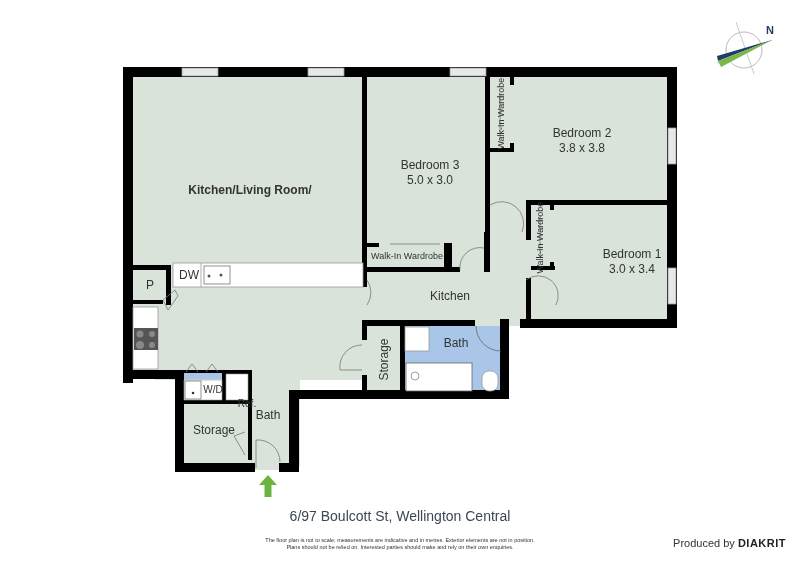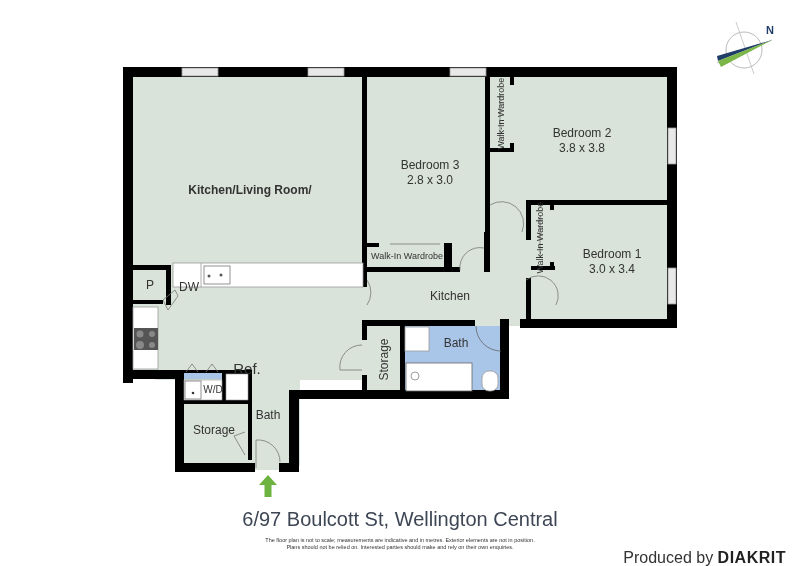--- a/index.html
+++ b/index.html
@@ -2,23 +2,23 @@
 <html><head>
 <meta charset="utf-8">
 <style>
   html, body { margin: 0; padding: 0; background: #ffffff; }
   body { width: 800px; height: 566px; position: relative; overflow: hidden; font-family: "Liberation Sans", sans-serif; }
   #plan { position: absolute; left: 0; top: 0; }
   .lbl { position: absolute; color: #333; font-family: "Liberation Sans", sans-serif; text-align: center; white-space: nowrap; line-height: 1.25; }
   .room-name { font-size: 12px; }
   .small { font-size: 9px; }
   .vert { transform: rotate(-90deg); transform-origin: center center; }
-  .title { position: absolute; left: 0; width: 800px; top: 508px; text-align: center; font-size: 20px; color: #3d4654; }
+  .title { position: absolute; left: 0; width: 800px; top: 508px; text-align: center; font-size: 14px; color: #3d4654; }
   .disclaimer { position: absolute; left: 0; width: 800px; top: 537px; text-align: center; font-size: 5.5px; color: #333; line-height: 1.35; }
-  .produced { position: absolute; right: 14px; top: 549px; font-size: 16px; color: #333; }
+  .produced { position: absolute; right: 14px; top: 537px; font-size: 11px; color: #333; }
   .produced b { letter-spacing: 0.5px; color: #222; font-weight: bold; }
   .compass { position: absolute; left: 712px; top: 18px; width: 70px; height: 58px; }
   .compass-n { position: absolute; left: 766px; top: 24px; font-size: 11px; color: #1f3d66; font-weight: bold; }
   .arrow { position: absolute; left: 259px; top: 475px; }
 </style>
 </head>
 <body>
 
 <svg id="plan" width="800" height="566" viewBox="0 0 800 566">
 
@@ -152,42 +152,42 @@
     <line x1="500" y1="95" x2="500" y2="140"></line>
     <line x1="540" y1="215" x2="540" y2="258"></line>
   </g>
 </svg>
 
 <div class="lbl room-name" style="left:170px; top:183px; width:160px;font-weight:bold;">
   <div>Kitchen/Living Room/</div>
 </div>
 <div class="lbl room-name" style="left:380px; top:158px; width:100px;">
   <div>Bedroom 3</div>
-  <div>2.8 x 3.0</div>
+  <div>5.0 x 3.0</div>
 </div>
 <div class="lbl room-name" style="left:532px; top:126px; width:100px;">
   <div>Bedroom 2</div>
   <div>3.8 x 3.8</div>
 </div>
-<div class="lbl room-name" style="left:562px; top:247px; width:100px;text-align:center;">
+<div class="lbl room-name" style="left:582px; top:247px; width:100px;text-align:center;">
   <div>Bedroom 1</div>
   <div>3.0 x 3.4</div>
 </div>
 <div class="lbl room-name" style="left:415px; top:289px; width:70px;">Kitchen</div>
 <div class="lbl room-name" style="left:436px; top:336px; width:40px;">Bath</div>
 <div class="lbl room-name vert" style="left:354px; top:352px; width:60px;">Storage</div>
 <div class="lbl room-name" style="left:184px; top:423px; width:60px;">Storage</div>
 <div class="lbl room-name" style="left:250px; top:408px; width:36px;">Bath</div>
 <div class="lbl small" style="left:369px; top:251px; width:76px;">Walk-In Wardrobe</div>
 <div class="lbl small vert" style="left:464px; top:108px; width:76px;">Walk-In Wardrobe</div>
 <div class="lbl small vert" style="left:503px; top:232px; width:76px;">Walk-In Wardrobe</div>
 <div class="lbl room-name" style="left:140px; top:278px; width:20px;">P</div>
-<div class="lbl room-name" style="left:176px; top:268px; width:26px;margin-top:12px;">DW</div>
+<div class="lbl room-name" style="left:176px; top:268px; width:26px;">DW</div>
 <div class="lbl small" style="left:202px; top:384px; width:22px; font-size:10px;">W/D</div>
-<div class="lbl small" style="left:226px; top:360px; width:42px; font-size:15px;">Ref.</div>
+<div class="lbl small" style="left:226px; top:398px; width:42px; font-size:10px;">Ref.</div>
 
 <svg class="arrow" width="18" height="22" viewBox="0 0 18 22">
   <path d="M9 0 L18 10 L12.5 10 L12.5 22 L5.5 22 L5.5 10 L0 10 Z" fill="#6cb33f"></path>
 </svg>
 
 <svg class="compass" viewBox="0 0 70 58">
   <circle cx="32" cy="32" r="18" fill="none" stroke="#bbb" stroke-width="1"></circle>
   <line x1="24" y1="4" x2="42" y2="56" stroke="#bbb" stroke-width="0.8"></line>
   <line x1="5" y1="45" x2="60" y2="22" stroke="#bbb" stroke-width="0.8"></line>
   <path d="M5 38 L60 22 L6 43 Z" fill="#1f3d66"></path>

